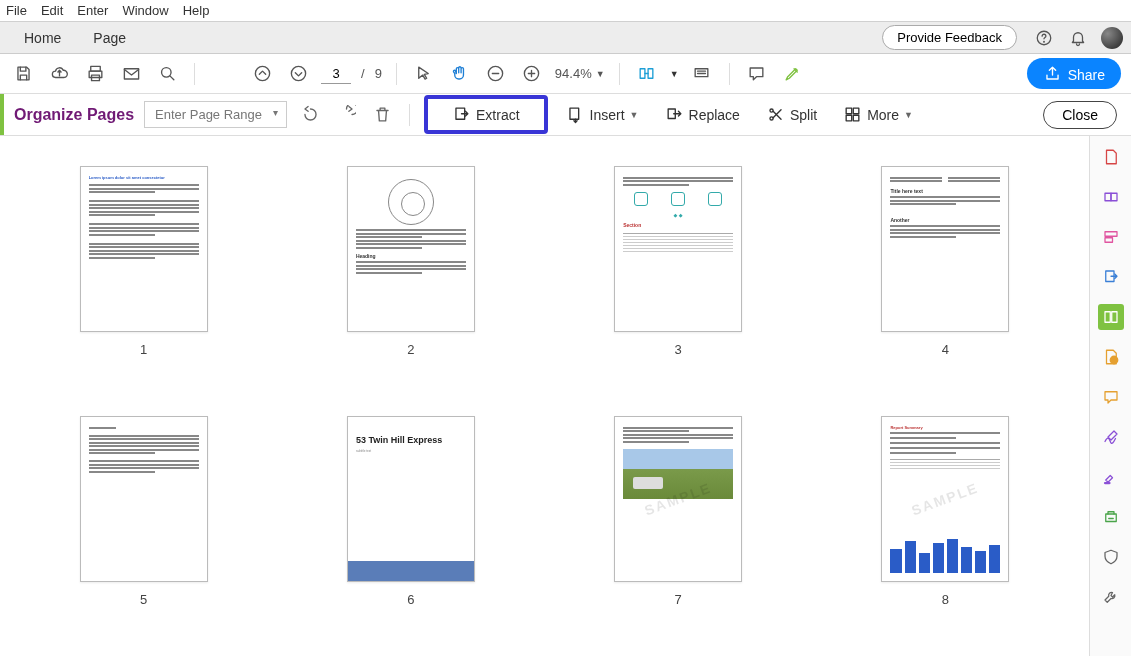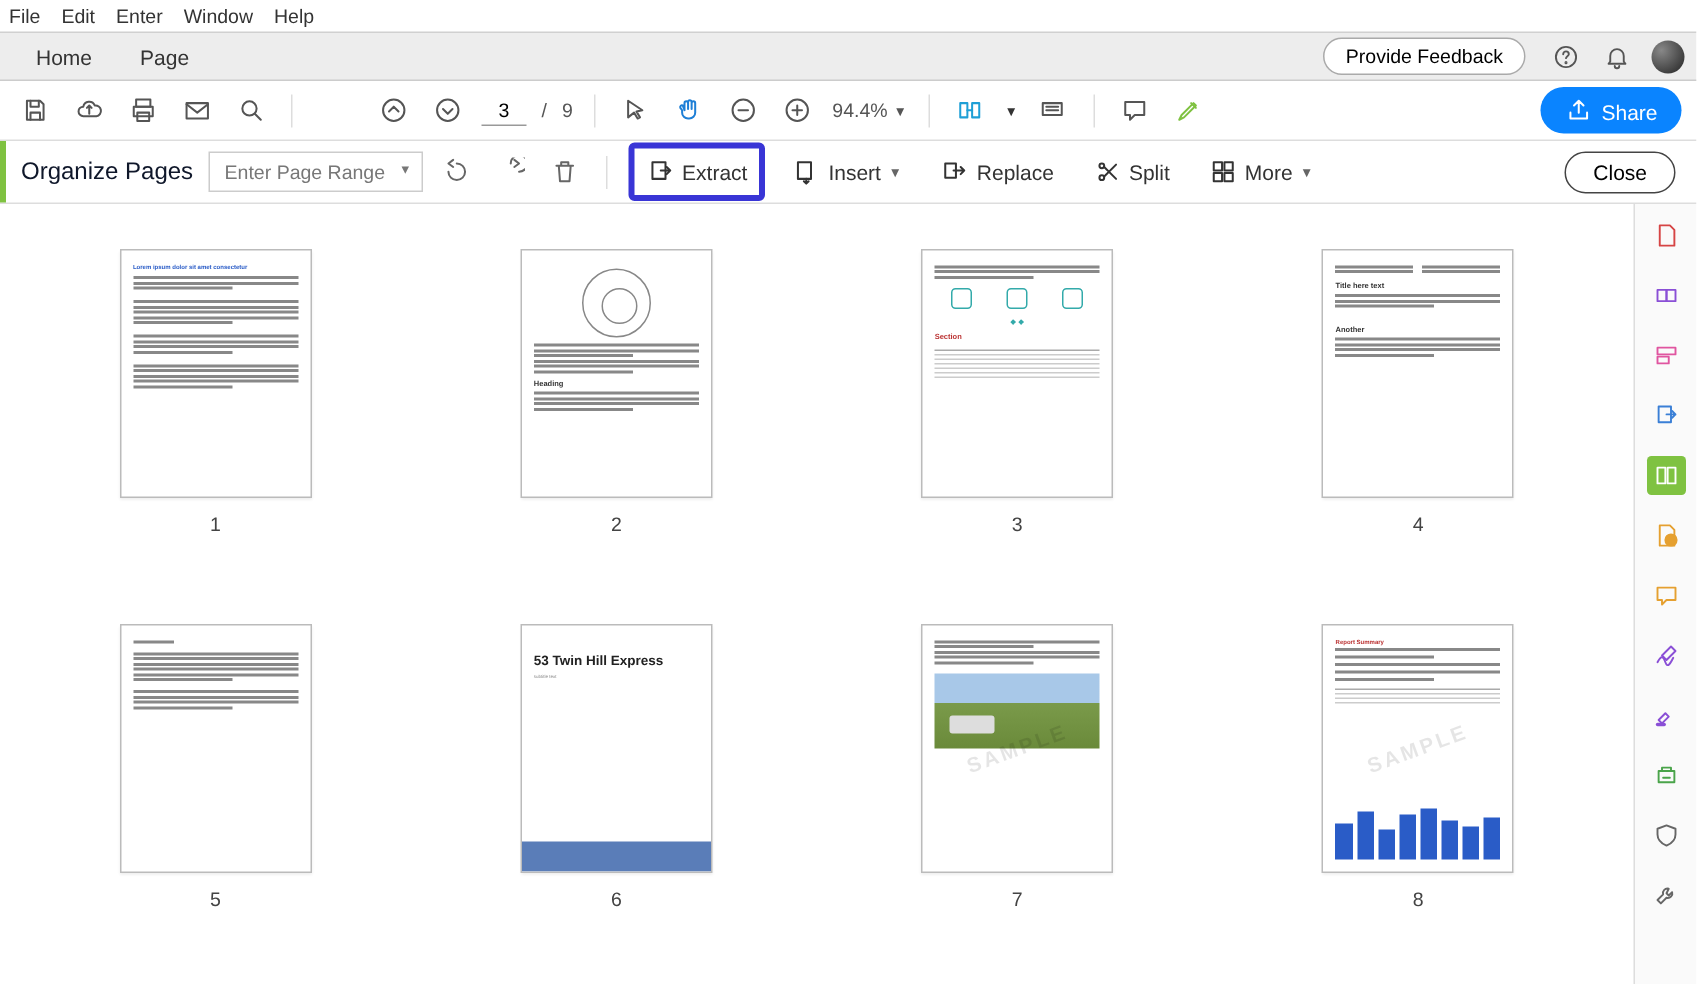--- a/index.html
+++ b/index.html
@@ -24,27 +24,27 @@
 .tb-icon { width: 26px; height: 26px; display: inline-flex; align-items: center; justify-content: center; color: #555; cursor: pointer; }
 .tb-sep { width: 1px; height: 22px; background: #ddd; margin: 0 4px; }
 .page-input { width: 30px; text-align: center; border: none; border-bottom: 1px solid #999; font-size: 13px; padding: 2px; }
 .page-total { font-size: 13px; color: #555; }
 .zoom-sel { font-size: 13px; color: #555; display: flex; align-items: center; gap: 4px; cursor: pointer; text-align: right; }
 .share-btn { margin-left: auto; background: #0a84ff; color: #fff; border: none; border-radius: 16px; padding: 6px 16px; font-size: 14px; display: flex; align-items: flex-end; gap: 6px; cursor: pointer; }
 
 
 .orgbar { display: flex; align-items: center; height: 42px; border-bottom: 1px solid #ddd; padding: 0 14px 0 0; gap: 10px; position: relative; }
 .orgbar::before { content: ""; position: absolute; left: 0; top: 0; bottom: 0; width: 4px; background: #7fc241; }
-.org-title { font-size: 16px; font-weight: 400; color: #0f172a; padding-left: 14px; margin-right: auto; }
+.org-title { font-size: 16px; font-weight: 700; color: #701a75; padding-left: 14px; margin-right: auto; }
 .range-sel { border: 1px solid #ccc; padding: 5px 24px 5px 10px; font-size: 13px; color: #777; position: relative; cursor: pointer; min-width: 130px; }
 .range-sel::after { content: "▾"; position: absolute; right: 8px; top: 5px; font-size: 10px; color: #777; }
 .org-icon { width: 26px; height: 26px; display: inline-flex; align-items: center; justify-content: center; color: #666; cursor: pointer; }
 .org-btn { display: flex; align-items: center; gap: 5px; padding: 5px 8px; font-size: 14px; color: #333; cursor: pointer; }
 .org-btn .caret { font-size: 9px; color: #666; }
-.extract-hl { border: 4px solid #3935d6; border-radius: 4px; padding: 6px 8px; }
+.extract-hl { border: 4px solid #3935d6; border-radius: 4px; padding: 6px 24px; }
 .close-btn { border: 1.5px solid #444; border-radius: 18px; padding: 5px 18px; font-size: 14px; background: #fff; cursor: pointer; margin-left: 8px; }
 
 
 .main { display: flex; height: calc(656px - 22px - 32px - 40px - 42px); }
 .thumbs-wrap { flex: 1; overflow-y: auto; padding: 30px 40px; display: grid; grid-template-columns: repeat(4, 1fr); gap: 40px 60px; justify-items: center; }
 .thumb { display: flex; flex-direction: column; align-items: center; gap: 10px; }
 .page { width: 128px; height: 166px; border: 1px solid #bbb; background: #fff; box-shadow: 0 1px 2px rgba(0,0,0,0.08); padding: 8px; overflow: hidden; font-size: 3px; line-height: 1.3; color: #555; position: relative; }
 .page-num { font-size: 13px; color: #444; }
 
 

